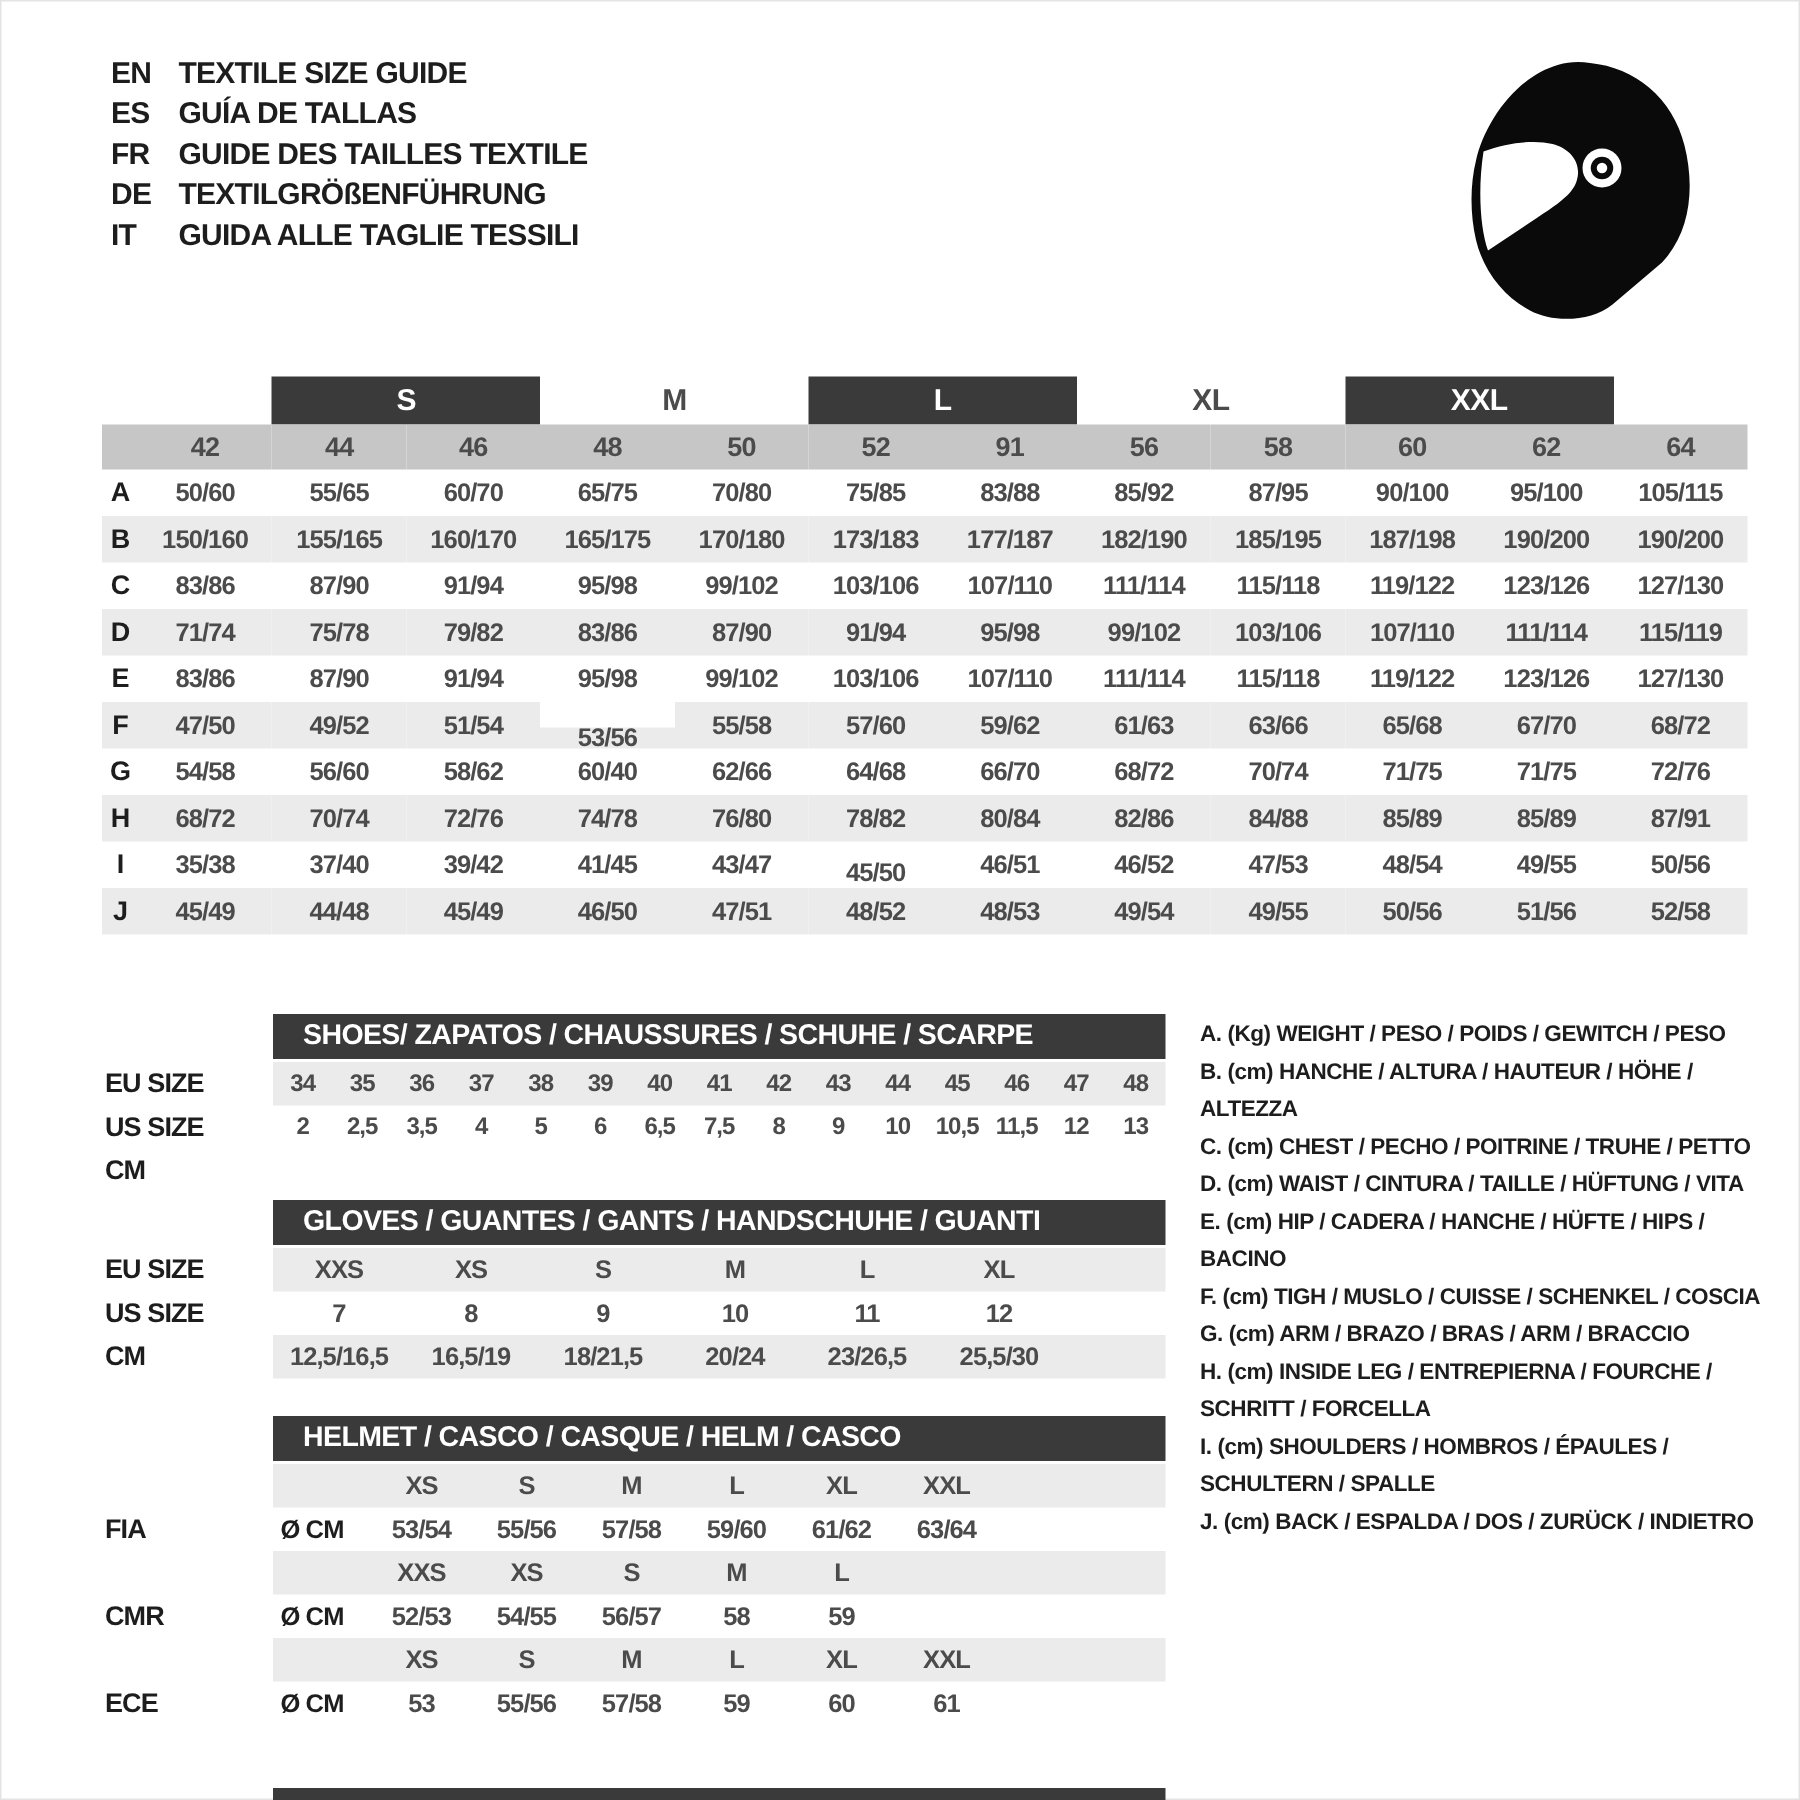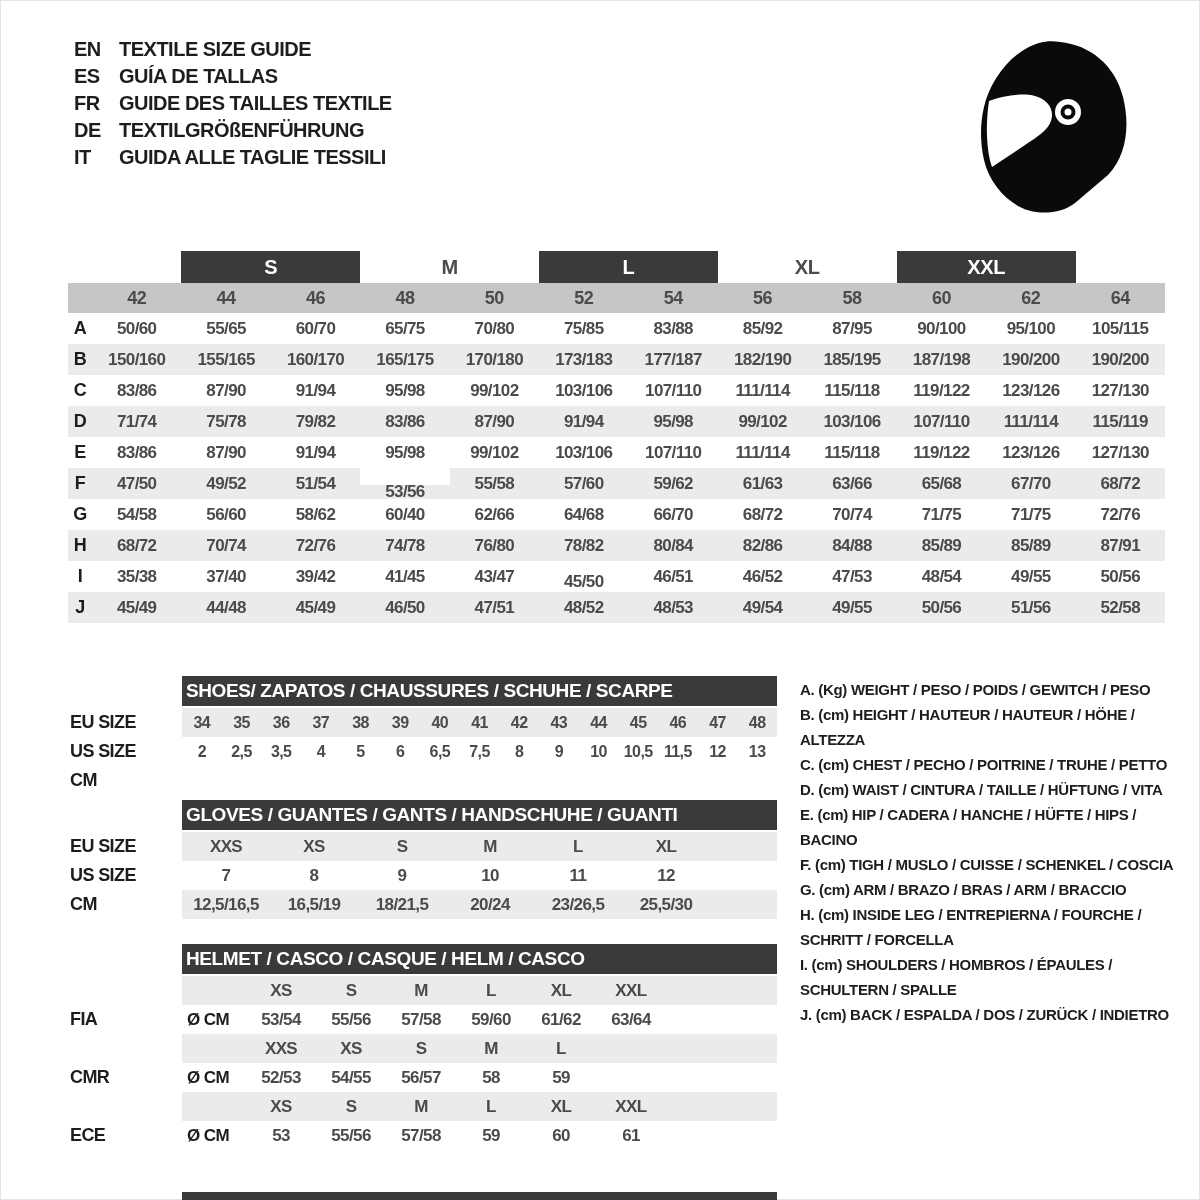--- a/index.html
+++ b/index.html
@@ -36,21 +36,21 @@
   .cell.letter { justify-content:center; color:#1d1d1d; font-size:18px; }
 
   
   .sub { position:absolute; left:70px; display:flex; }
   .label-col { width:112px; }
   .label-col .spacer { height:32px; }
   .label-col .lbl { height:29px; display:flex; align-items:center;
     font-size:18px; font-weight:bold; color:#1d1d1d; letter-spacing:-0.6px; white-space:nowrap; }
   .tbl { width:595px; }
   .hdr { height:30px; background:#3a3a3a; color:#fff; display:flex; align-items:center;
-    padding-left:4px; font-size:19px; font-weight:bold; letter-spacing:-0.4px;
+    padding-left:20px; font-size:19px; font-weight:bold; letter-spacing:-0.4px;
     margin-bottom:2px; white-space:nowrap; }
   .trow { height:29px; display:grid; align-items:center; }
   .trow.gray { background:#ebebeb; }
   .shoes-row  { grid-template-columns:repeat(15,1fr); }
   .gloves-row { grid-template-columns:repeat(6,88px) 1fr; }
   .helmet-row { grid-template-columns:64px repeat(6,70px) 1fr; }
   .tcell { text-align:center; font-size:16px; font-weight:bold; color:#4b4b4b; letter-spacing:-0.6px; }
   .gloves-row .tcell, .helmet-row .tcell { font-size:17px; }
   .tcell.prefix { text-align:left; padding-left:5px; color:#1d1d1d; }
 
@@ -117,21 +117,21 @@
       <div class="size-band filled" style="grid-area: 1 / 7 / auto / span 2;">L</div>
       <div class="size-band" style="grid-area: 1 / 9 / auto / span 2;">XL</div>
       <div class="size-band filled" style="grid-area: 1 / 11 / auto / span 2;">XXL</div>
       <div class="band-cell" style="grid-area: 2 / 1;"></div>
       <div class="band-cell" style="grid-area: 2 / 2;">42</div>
       <div class="band-cell" style="grid-area: 2 / 3;">44</div>
       <div class="band-cell" style="grid-area: 2 / 4;">46</div>
       <div class="band-cell" style="grid-area: 2 / 5;">48</div>
       <div class="band-cell" style="grid-area: 2 / 6;">50</div>
       <div class="band-cell" style="grid-area: 2 / 7;">52</div>
-      <div class="band-cell" style="grid-area: 2 / 8;">54</div>
+      <div class="band-cell" style="grid-area: 2 / 8;">91</div>
       <div class="band-cell" style="grid-area: 2 / 9;">56</div>
       <div class="band-cell" style="grid-area: 2 / 10;">58</div>
       <div class="band-cell" style="grid-area: 2 / 11;">60</div>
       <div class="band-cell" style="grid-area: 2 / 12;">62</div>
       <div class="band-cell" style="grid-area: 2 / 13;">64</div>
       <div class="cell letter" style="grid-area: 3 / 1;">A</div>
       <div class="cell" style="grid-area: 3 / 2;">50/60</div>
       <div class="cell" style="grid-area: 3 / 3;">55/65</div>
       <div class="cell" style="grid-area: 3 / 4;">60/70</div>
       <div class="cell" style="grid-area: 3 / 5;">65/75</div>
@@ -412,21 +412,21 @@
             <div class="tcell">59</div>
             <div class="tcell">60</div>
             <div class="tcell">61</div>
           </div>
         </div>
     </div>
   </div>
 
   <div class="legend" id="legend">
       <div class="legend-item">A. (Kg) WEIGHT / PESO / POIDS / GEWITCH / PESO</div>
-      <div class="legend-item">B. (cm) HEIGHT / HAUTEUR / HAUTEUR / HÖHE / ALTEZZA</div>
+      <div class="legend-item">B. (cm) HANCHE / ALTURA / HAUTEUR / HÖHE / ALTEZZA</div>
       <div class="legend-item">C. (cm) CHEST / PECHO / POITRINE / TRUHE / PETTO</div>
       <div class="legend-item">D. (cm) WAIST / CINTURA / TAILLE / HÜFTUNG / VITA</div>
       <div class="legend-item">E. (cm) HIP / CADERA / HANCHE / HÜFTE / HIPS / BACINO</div>
       <div class="legend-item">F. (cm) TIGH / MUSLO / CUISSE / SCHENKEL / COSCIA</div>
       <div class="legend-item">G. (cm) ARM / BRAZO / BRAS / ARM / BRACCIO</div>
       <div class="legend-item">H. (cm) INSIDE LEG / ENTREPIERNA / FOURCHE / SCHRITT / FORCELLA</div>
       <div class="legend-item">I. (cm) SHOULDERS / HOMBROS / ÉPAULES / SCHULTERN / SPALLE</div>
       <div class="legend-item">J. (cm) BACK / ESPALDA / DOS / ZURÜCK / INDIETRO</div>
     </div>
 

